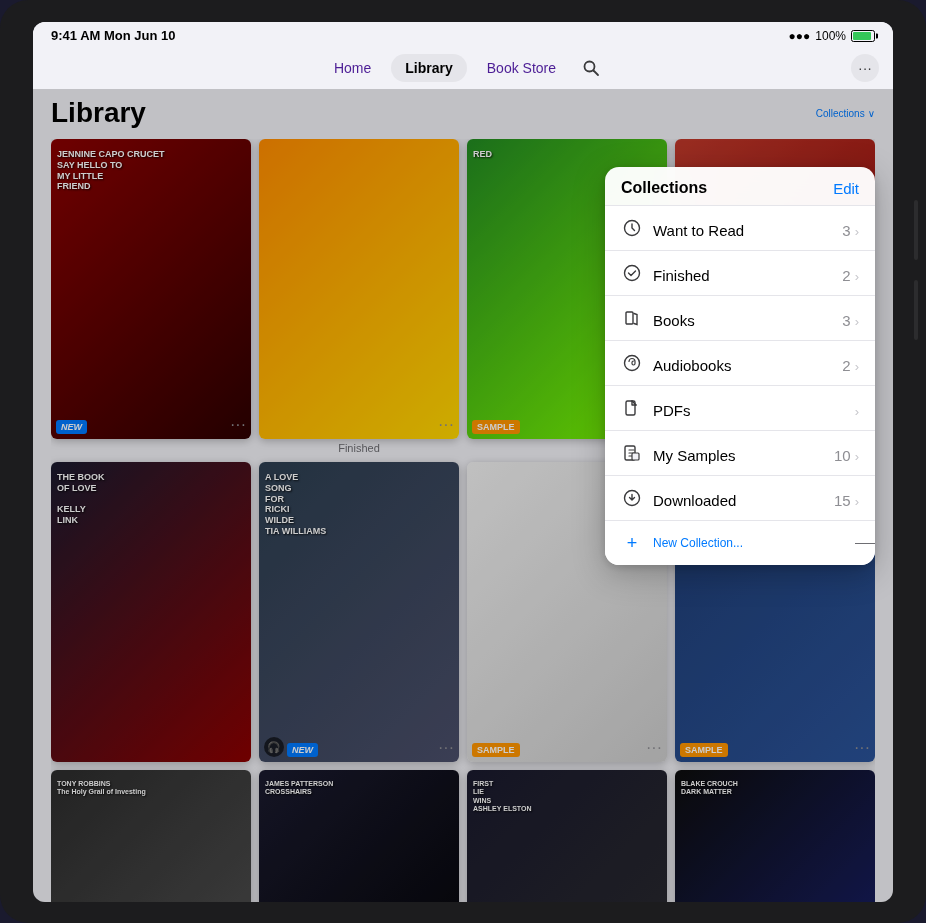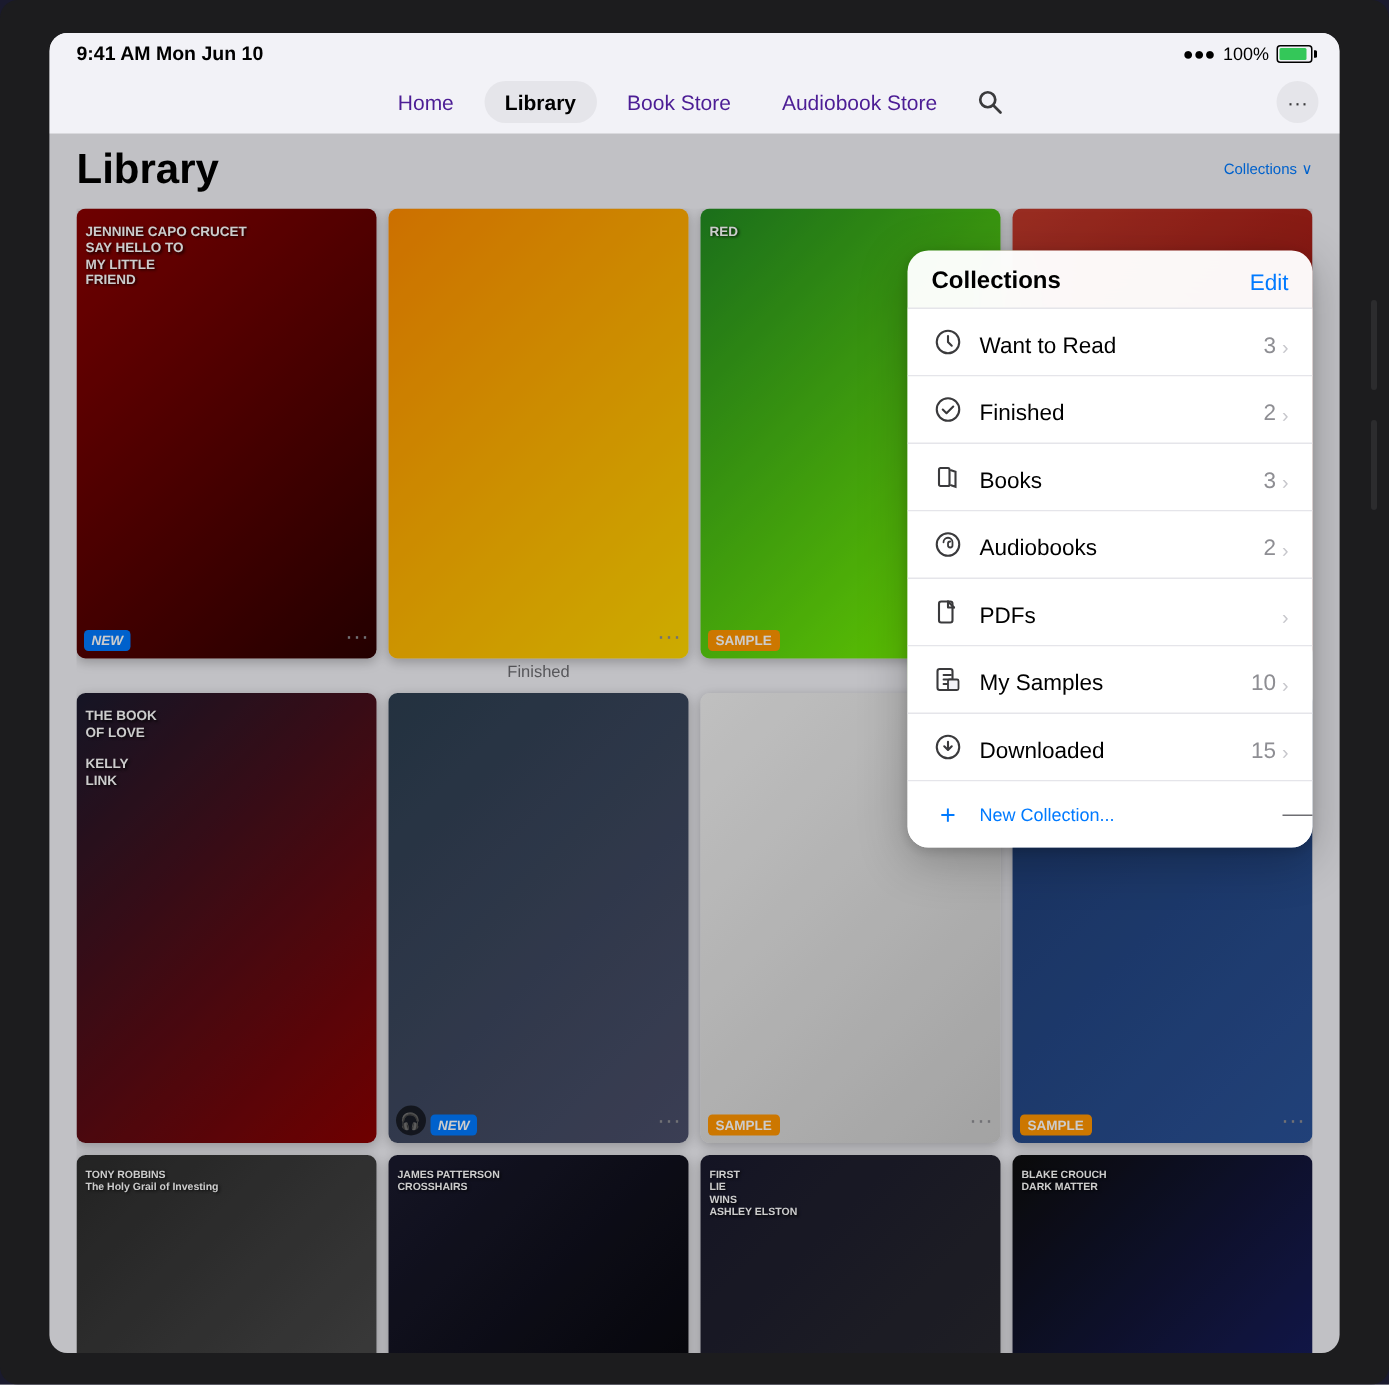--- a/index.html
+++ b/index.html
@@ -10,21 +10,21 @@
       font-family: -apple-system, BlinkMacSystemFont, 'SF Pro Display', 'Helvetica Neue', sans-serif;
       overflow: hidden;
       position: relative;
     }
 
     
     .ipad-frame {
       width: 926px;
       height: 923px;
       background: #1c1c1e;
-      border-radius: 12px;
+      border-radius: 28px;
       position: relative;
       overflow: hidden;
       display: flex;
       flex-direction: column;
       align-items: center;
     }
 
     
     .screen {
       width: 860px;
@@ -393,21 +393,20 @@
         <div class="battery-icon">
           <div class="battery-fill"></div>
         </div>
       </div>
     </div>
 
     <div class="nav-bar">
       <div class="nav-tab">Home</div>
       <div class="nav-tab active">Library</div>
       <div class="nav-tab">Book Store</div>
-      <div class="nav-tab">Audiobook Store</div>
       <div class="nav-search">
         <svg width="18" height="18" viewBox="0 0 18 18" fill="none">
           <circle cx="7.5" cy="7.5" r="5" stroke="#3a3a3c" stroke-width="1.8"></circle>
           <line x1="11.5" y1="11.5" x2="16" y2="16" stroke="#3a3a3c" stroke-width="1.8" stroke-linecap="round"></line>
         </svg>
       </div>
       <div class="nav-more">
         <span>···</span>
       </div>
     </div>
@@ -454,20 +453,21 @@
         </div>
 
         <div class="book-item">
           <div class="book-cover cover-5">
             <div class="book-text">THE BOOK<br>OF LOVE<br><br>KELLY<br>LINK</div>
           </div>
         </div>
 
         <div class="book-item">
           <div class="book-cover cover-6">
+            <div class="book-text">A LOVE<br>SONG<br>FOR<br>RICKI<br>WILDE<br>TIA WILLIAMS</div>
             <div class="audio-badge">🎧</div>
             <div class="book-badge new-badge" style="left:28px">NEW</div>
             <div class="book-more">···</div>
           </div>
         </div>
 
         <div class="book-item">
           <div class="book-cover cover-7">
             <div class="book-badge sample-badge">SAMPLE</div>
             <div class="book-more">···</div>

